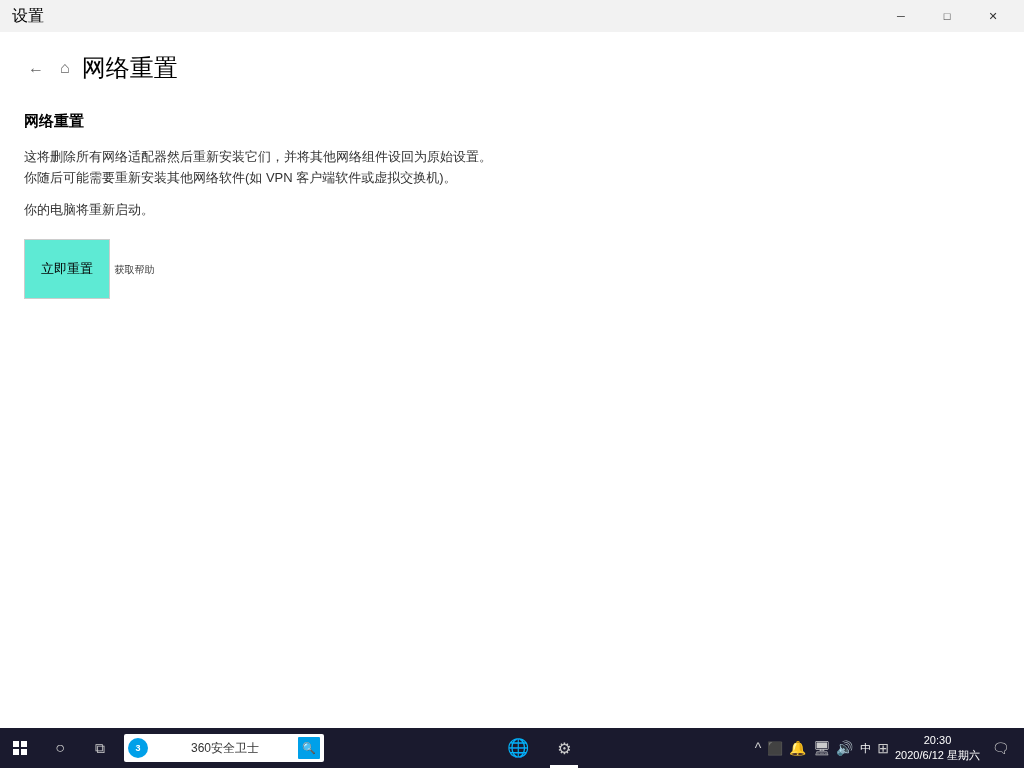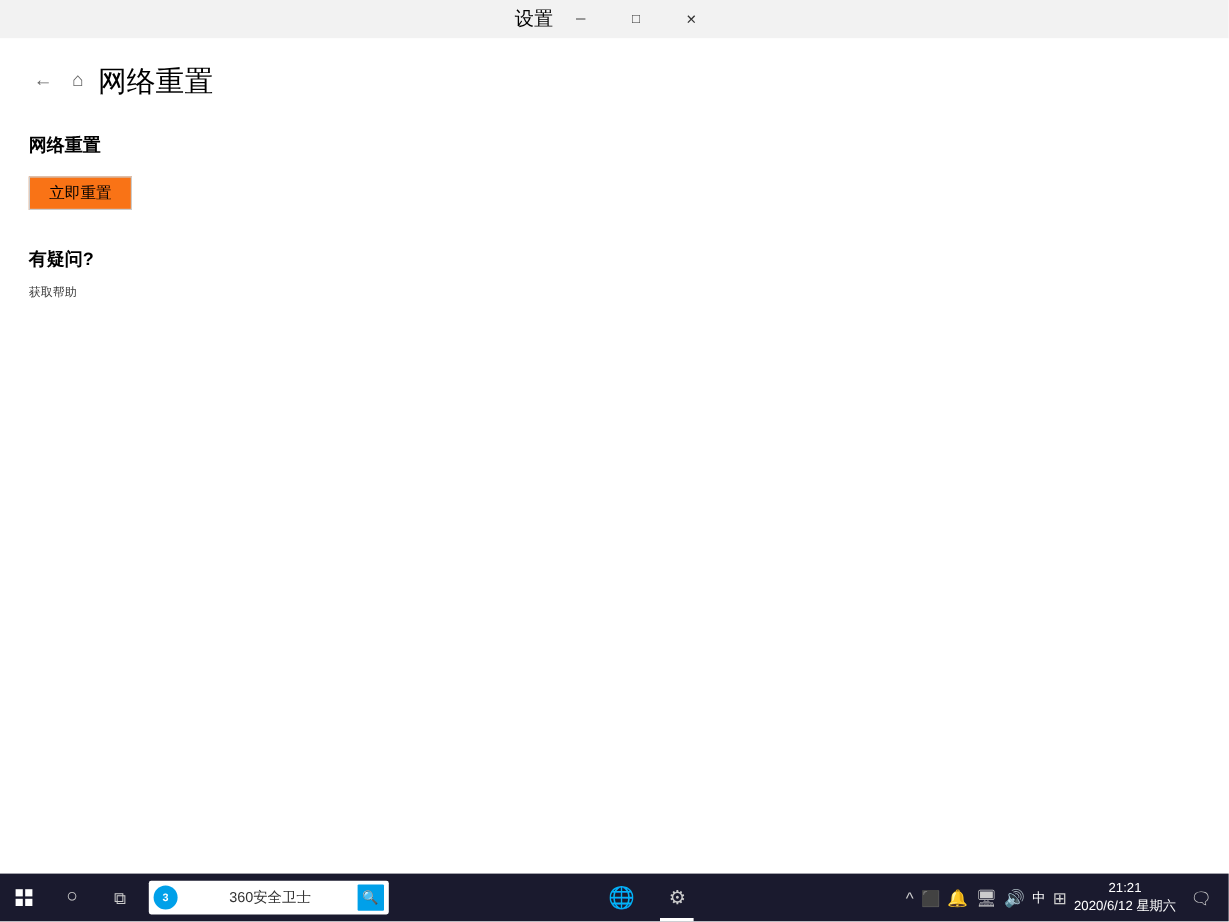--- a/index.html
+++ b/index.html
@@ -11,21 +11,21 @@
       overflow: hidden;
       position: relative;
     }
 
     
     .title-bar {
       height: 32px;
       background: #f2f2f2;
       display: flex;
       align-items: center;
-      justify-content: center;
+      justify-content: space-between;
       padding: 0 8px 0 12px;
       user-select: none;
     }
     .title-bar-left {
       display: flex;
       align-items: center;
       gap: 8px;
     }
     .title-bar-controls {
       display: flex;
@@ -89,28 +89,27 @@
       max-width: 480px;
       margin-bottom: 12px;
     }
     .section-note {
       font-size: 13px;
       color: #333;
       margin-bottom: 20px;
     }
 
     .reset-button {
-      padding: 4px 16px;
-      background: #f97316;
+      padding: 20px 16px;
+      background: #5eead4;
       border: 1px solid #ccc;
       font-size: 13px;
       font-family: "Microsoft YaHei", sans-serif;
       cursor: pointer;
       color: #000;
-      margin-bottom: 32px;
     }
 
     .faq-title {
       font-size: 15px;
       font-weight: 600;
       color: #000;
       margin-bottom: 8px;
     }
     .help-link {
       color: #404040;
@@ -289,28 +288,29 @@
   <div class="page-header">
     <span class="back-btn">←</span>
     <span class="home-icon">⌂</span>
     <h1 class="page-title">网络重置</h1>
   </div>
 
   
   <div class="section-title">网络重置</div>
 
   
-
-  
+  <p class="section-desc">这将删除所有网络适配器然后重新安装它们，并将其他网络组件设回为原始设置。你随后可能需要重新安装其他网络软件(如 VPN 客户端软件或虚拟交换机)。</p>
+
+  
+  <p class="section-note">你的电脑将重新启动。</p>
 
   
   <button class="reset-button">立即重置</button>
 
   
-  <div class="faq-title">有疑问?</div>
   <a class="help-link">获取帮助</a>
 </div>
 
 <div class="taskbar">
   <div class="taskbar-left">
 
     <div class="taskbar-btn">
       <div class="win-icon">
         <span></span>
           <span></span>
@@ -361,21 +361,21 @@
       <span class="tray-icon">🖥</span>
 
       <span class="tray-icon">🔊</span>
 
       <span class="tray-text">中</span>
 
       <span class="tray-icon">⊞</span>
     </div>
 
     <div class="datetime">
-      <div>21:21</div>
+      <div>20:30</div>
       <div>2020/6/12 星期六</div>
     </div>
 
     <div class="notification-btn">
       <span>🗨</span>
     </div>
   </div>
 </div>
 
 </body></html>

